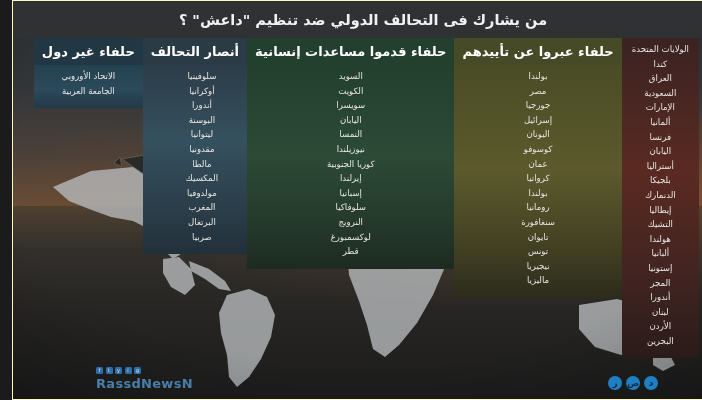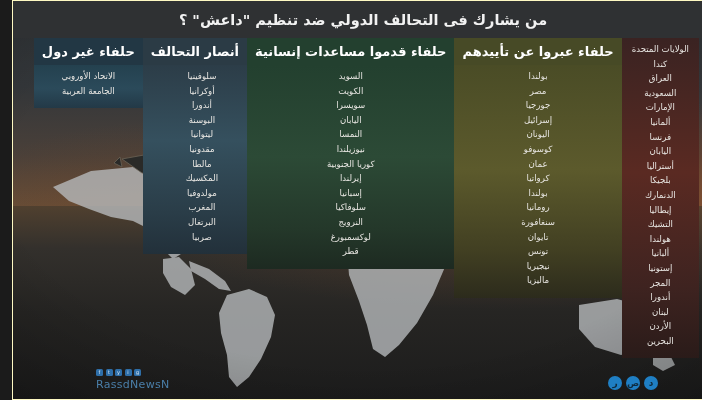--- a/index.html
+++ b/index.html
@@ -86,21 +86,21 @@
   .c4 .col-body{background:linear-gradient(180deg,#24414f 0%, #2b4a5a 55%, #233947 100%);}
 
   
   .brand{position:absolute;left:83px;bottom:8px;direction:ltr;}
   .brand .socials{display:flex;gap:2.5px;margin-bottom:2px;}
   .brand .socials span{
     width:7px;height:7px;border-radius:1.5px;background:#2e6ea8;
     font-size:5px;color:#dfe9f2;display:flex;align-items:center;justify-content:center;
     line-height:1;
   }
-  .brand .name{color:#4a7ea8;font-size:11px;font-weight:normal;letter-spacing:.3px;}
+  .brand .name{color:#4a7ea8;font-size:13px;font-weight:bold;letter-spacing:.3px;}
 
   .badges{position:absolute;right:55px;bottom:9px;display:flex;gap:4px;direction:ltr;}
   .badges .b{
     width:14px;height:14px;border-radius:50%;background:#1f7fc4;
     display:flex;align-items:center;justify-content:center;
     color:#0f2b3e;font-size:9px;font-weight:bold;line-height:1;
   }
 </style>
 </head>
 <body>

